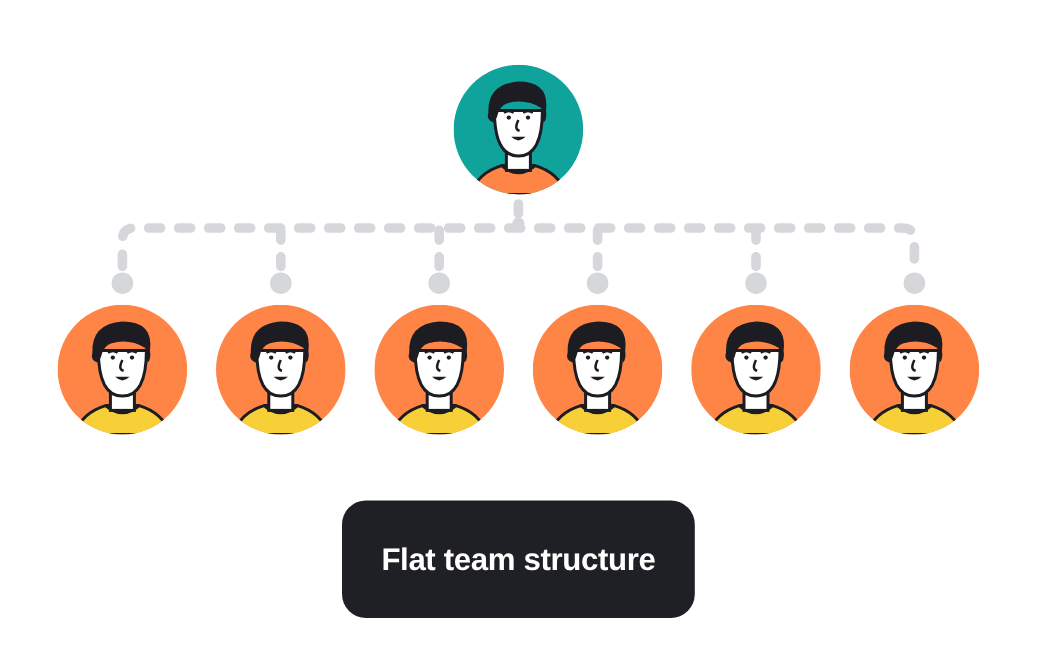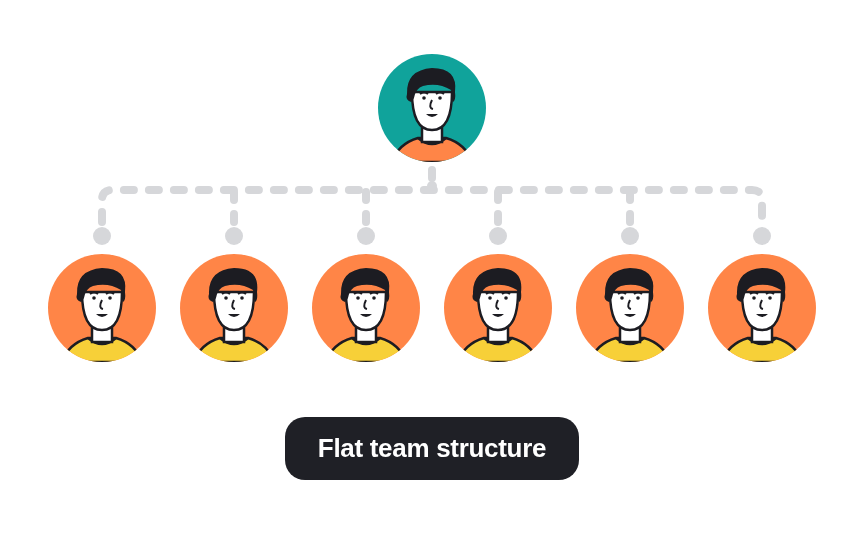--- a/index.html
+++ b/index.html
@@ -1,19 +1,19 @@
 <!DOCTYPE html>
 <html><head>
 <meta charset="utf-8">
 <style>
   html, body { margin:0; padding:0; background:#ffffff; }
   body { width:864px; height:540px; position:relative; overflow:hidden; font-family:"Liberation Sans", sans-serif; }
   .connectors { position:absolute; left:0; top:0; }
   .avatar { position:absolute; width:108px; height:108px; }
-  .label-pill { position:absolute; left:285px; top:417px; width:294px; height:63px; border-radius:20px; background:#1f2026; color:#ffffff; display:flex; align-items:center; justify-content:center; font-weight:bold; font-size:26px; letter-spacing:-0.3px; }
+  .label-pill { position:absolute; left:285px; top:417px; width:294px; height:98px; border-radius:20px; background:#1f2026; color:#ffffff; display:flex; align-items:center; justify-content:center; font-weight:bold; font-size:26px; letter-spacing:-0.3px; }
 </style>
 </head>
 <body>
 
 <svg class="connectors" width="864" height="540">
   <g stroke="#d6d7da" stroke-width="8" stroke-linecap="round" fill="none">
     <line x1="432" y1="170" x2="432" y2="178"></line>
     <path d="M102 222 L102 200 Q102 190 112 190 L752 190 Q762 190 762 200 L762 222" stroke-dasharray="10 15"></path>
     <line x1="234" y1="192" x2="234" y2="222" stroke-dasharray="8 14"></line>
     <line x1="366" y1="192" x2="366" y2="222" stroke-dasharray="8 14"></line>

